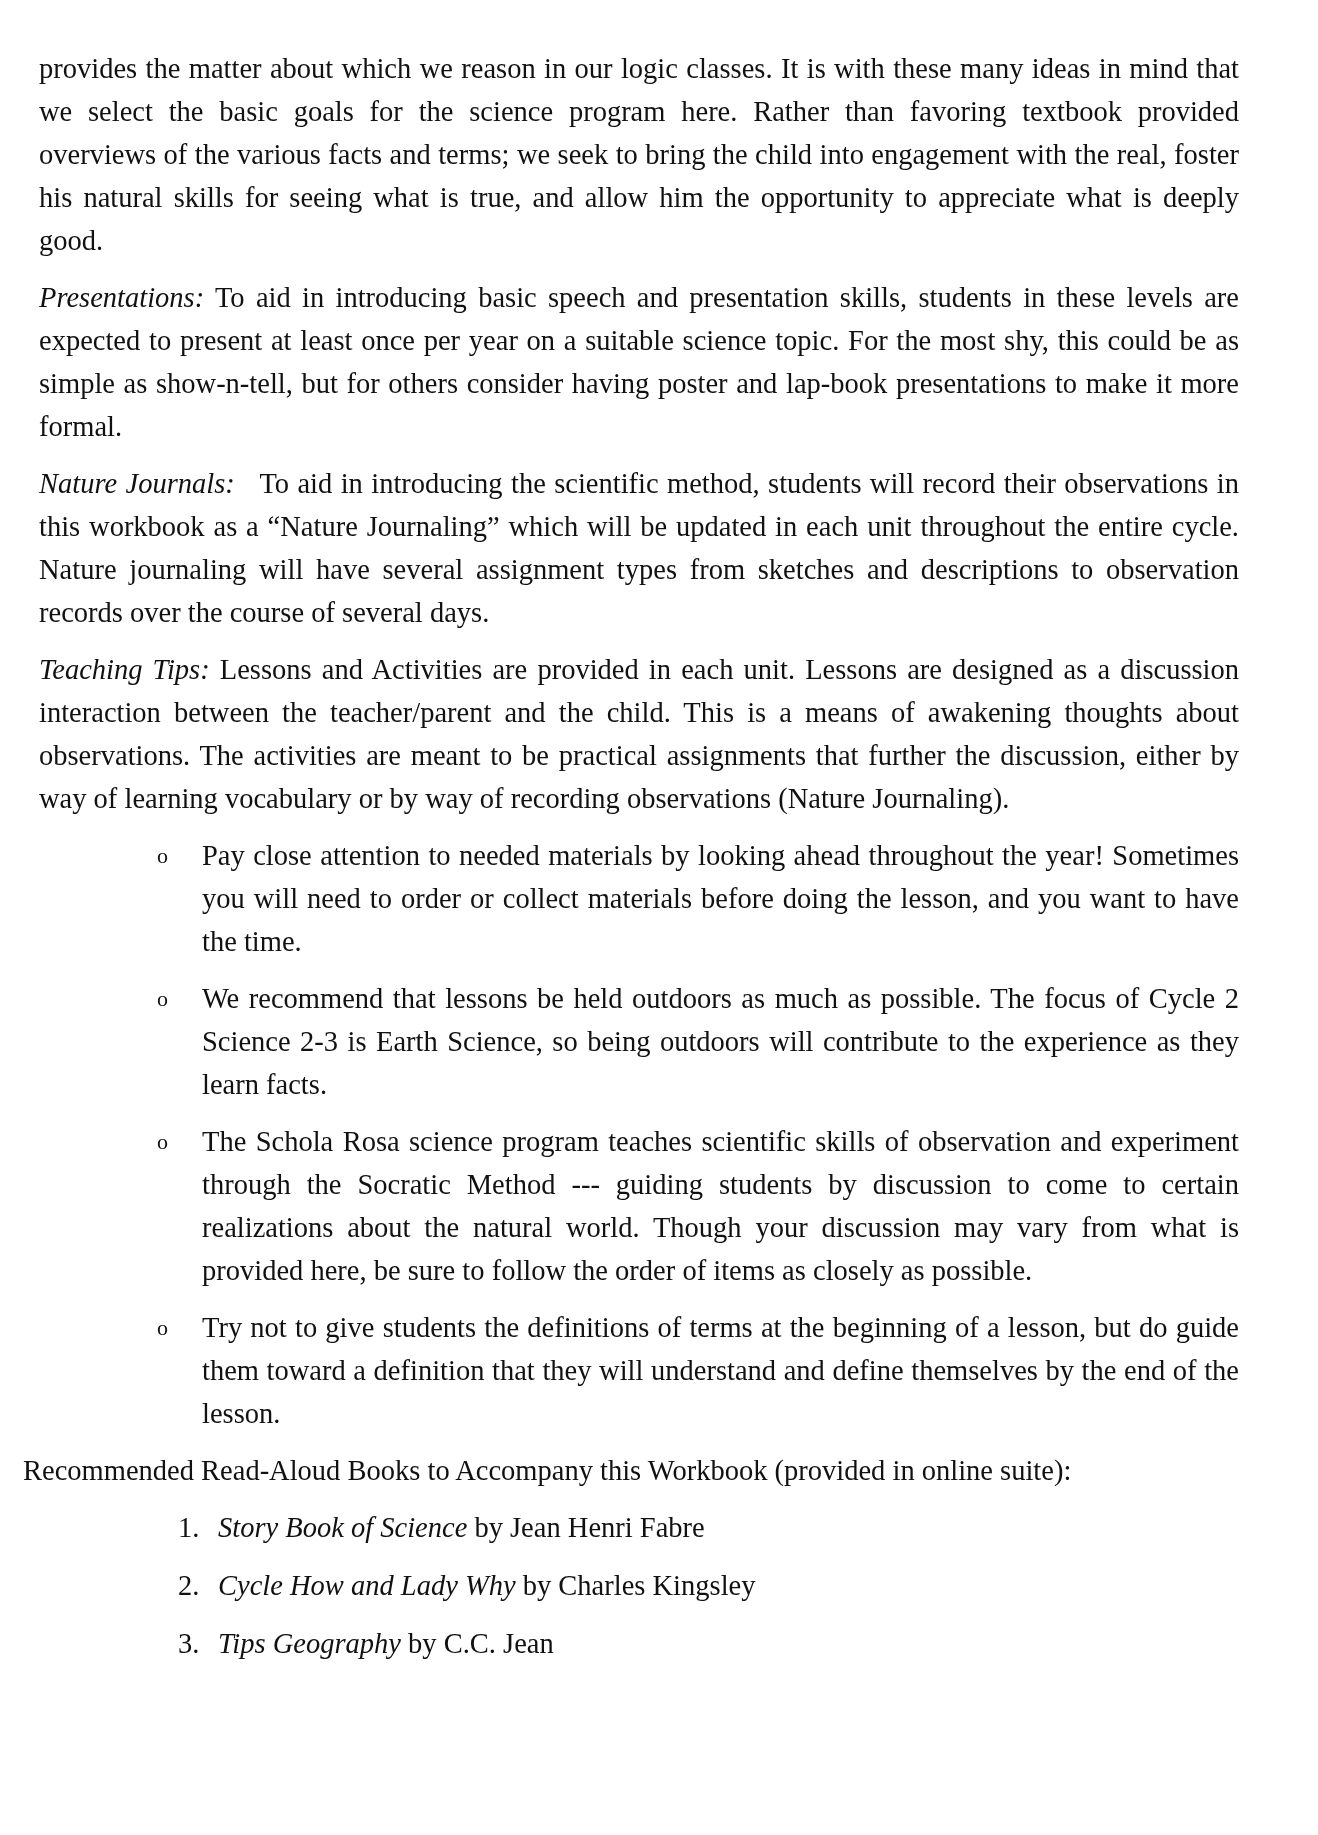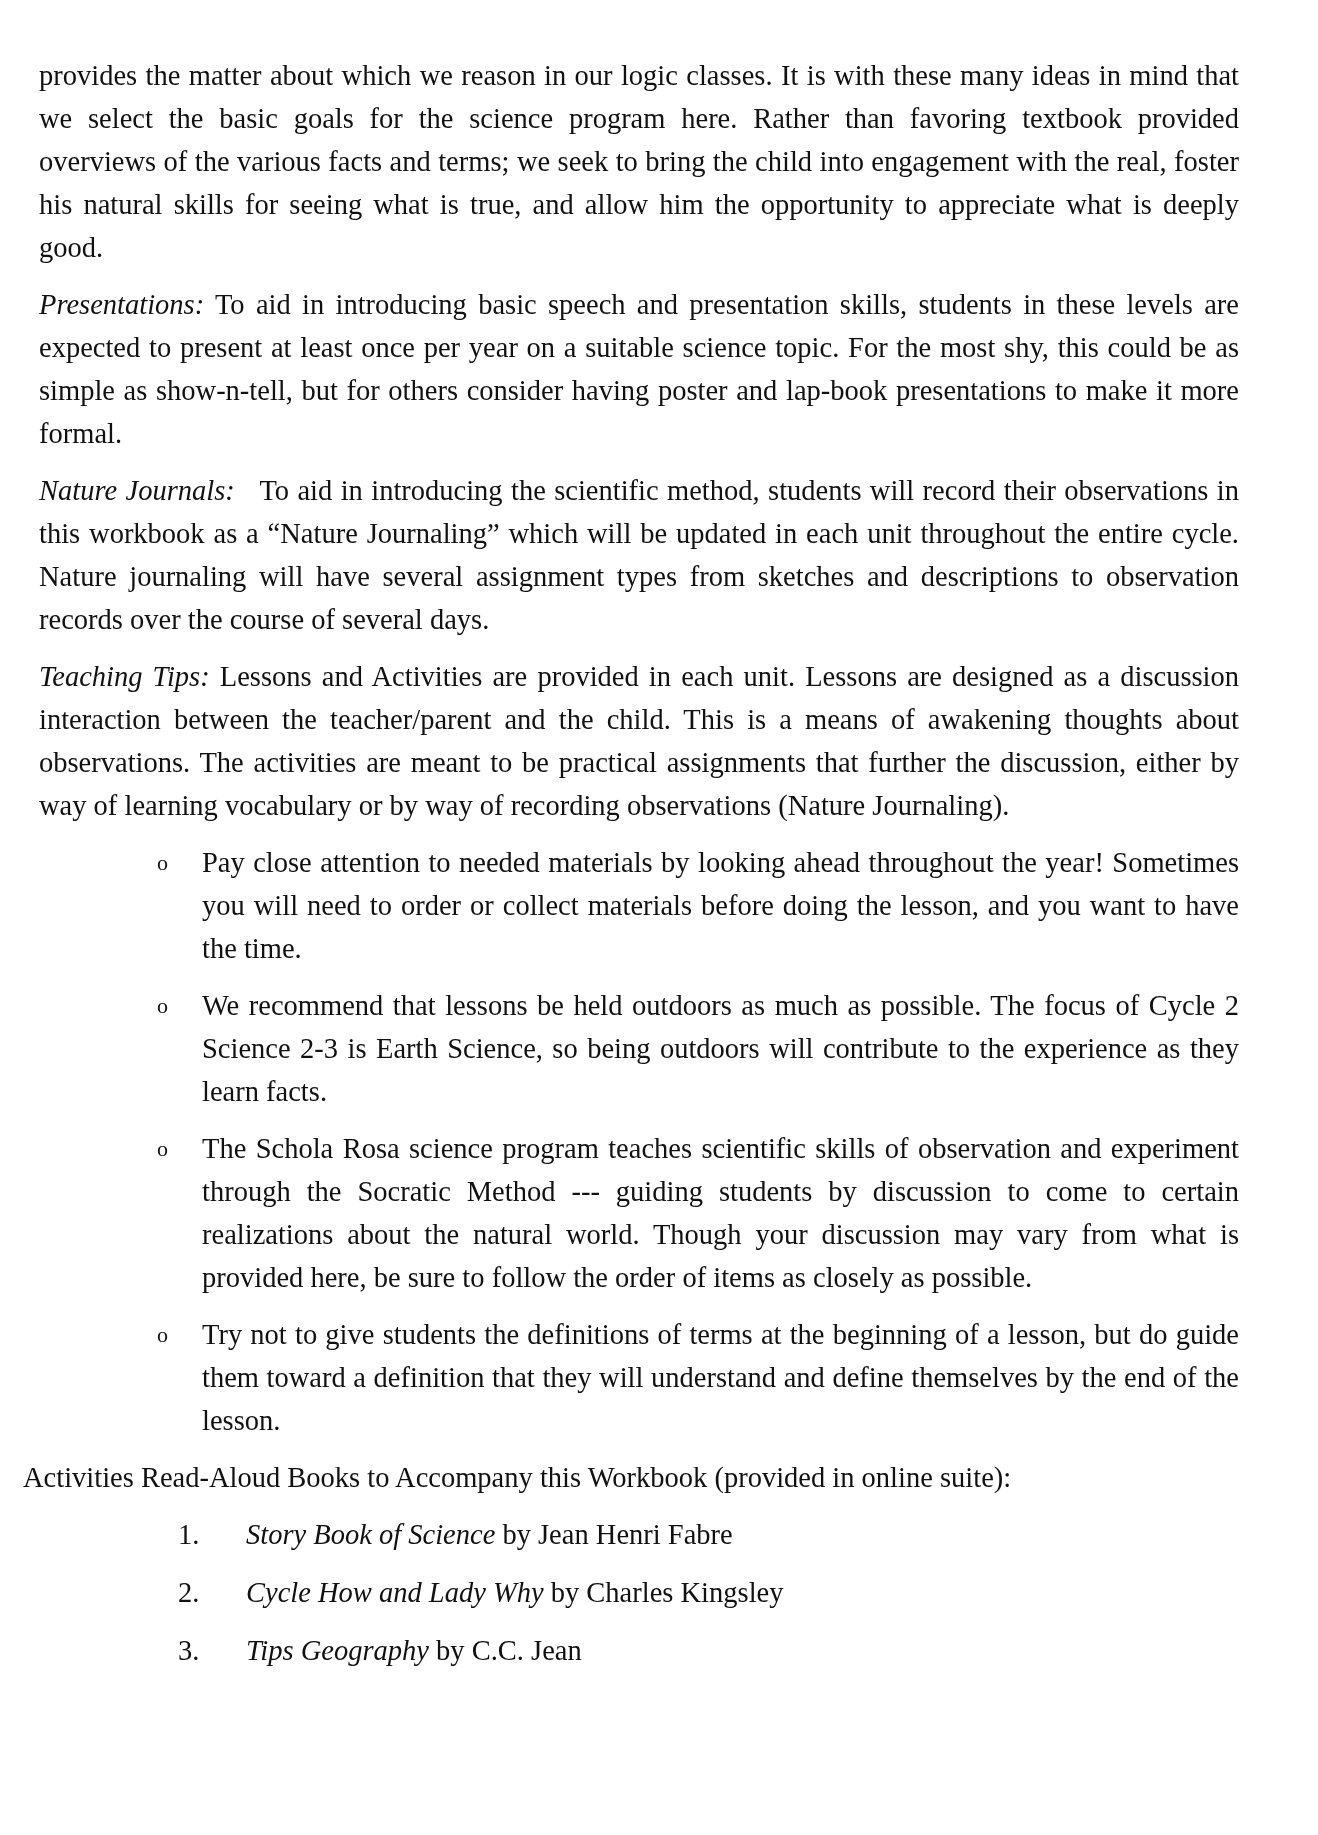--- a/index.html
+++ b/index.html
@@ -13,21 +13,21 @@
       position: relative;
       overflow: hidden;
       color: #111111;
       font-family: "Liberation Serif", "DejaVu Serif", serif;
       font-size: 28.5px;
       line-height: 43px;
     }
     .page {
       position: absolute;
       left: 39px;
-      top: 54px;
+      top: 47px;
       width: 1200px;
     }
     p.para {
       margin: 0 0 14px 0;
       text-align: justify;
     }
     p.para .lead {
       font-style: italic;
     }
     ul.tips {
@@ -58,21 +58,20 @@
     ol.books li {
       margin: 0 0 15px 0;
       position: relative;
     }
     ol.books li .num {
       display: inline-block;
       width: 40px;
     }
     ol.books li .title {
       font-style: italic;
-      margin-left: 28px;
     }
   </style>
 </head>
 <body>
 
 <div class="page">
 
   <p class="para">
     <span class="lead"></span><span>provides the matter about which we reason in our logic classes.  It is with these many ideas in mind that we select the basic goals for the science program here.  Rather than favoring textbook provided overviews of the various facts and terms; we seek to bring the child into engagement with the real, foster his natural skills for seeing what is true, and allow him the opportunity to appreciate what is deeply good.</span>
   </p>
@@ -101,21 +100,21 @@
     <li>
       <span class="bullet">o</span>
       <span>The Schola Rosa science program teaches scientific skills of observation and experiment through the Socratic Method --- guiding students by discussion to come to certain realizations about the natural world.  Though your discussion may vary from what is provided here, be sure to follow the order of items as closely as possible.</span>
     </li>
     <li>
       <span class="bullet">o</span>
       <span>Try not to give students the definitions of terms at the beginning of a lesson, but do guide them toward a definition that they will understand and define themselves by the end of the lesson.</span>
     </li>
   </ul>
 
-  <div class="books-heading">Activities Read-Aloud Books to Accompany this Workbook (provided in online suite):</div>
+  <div class="books-heading">Recommended Read-Aloud Books to Accompany this Workbook (provided in online suite):</div>
 
   <ol class="books">
     <li>
       <span class="num">1.</span><span class="title">Story Book of Science</span><span> by Jean Henri Fabre</span>
     </li>
     <li>
       <span class="num">2.</span><span class="title">Cycle How and Lady Why</span><span> by Charles Kingsley</span>
     </li>
     <li>
       <span class="num">3.</span><span class="title">Tips Geography</span><span> by C.C. Jean</span>

